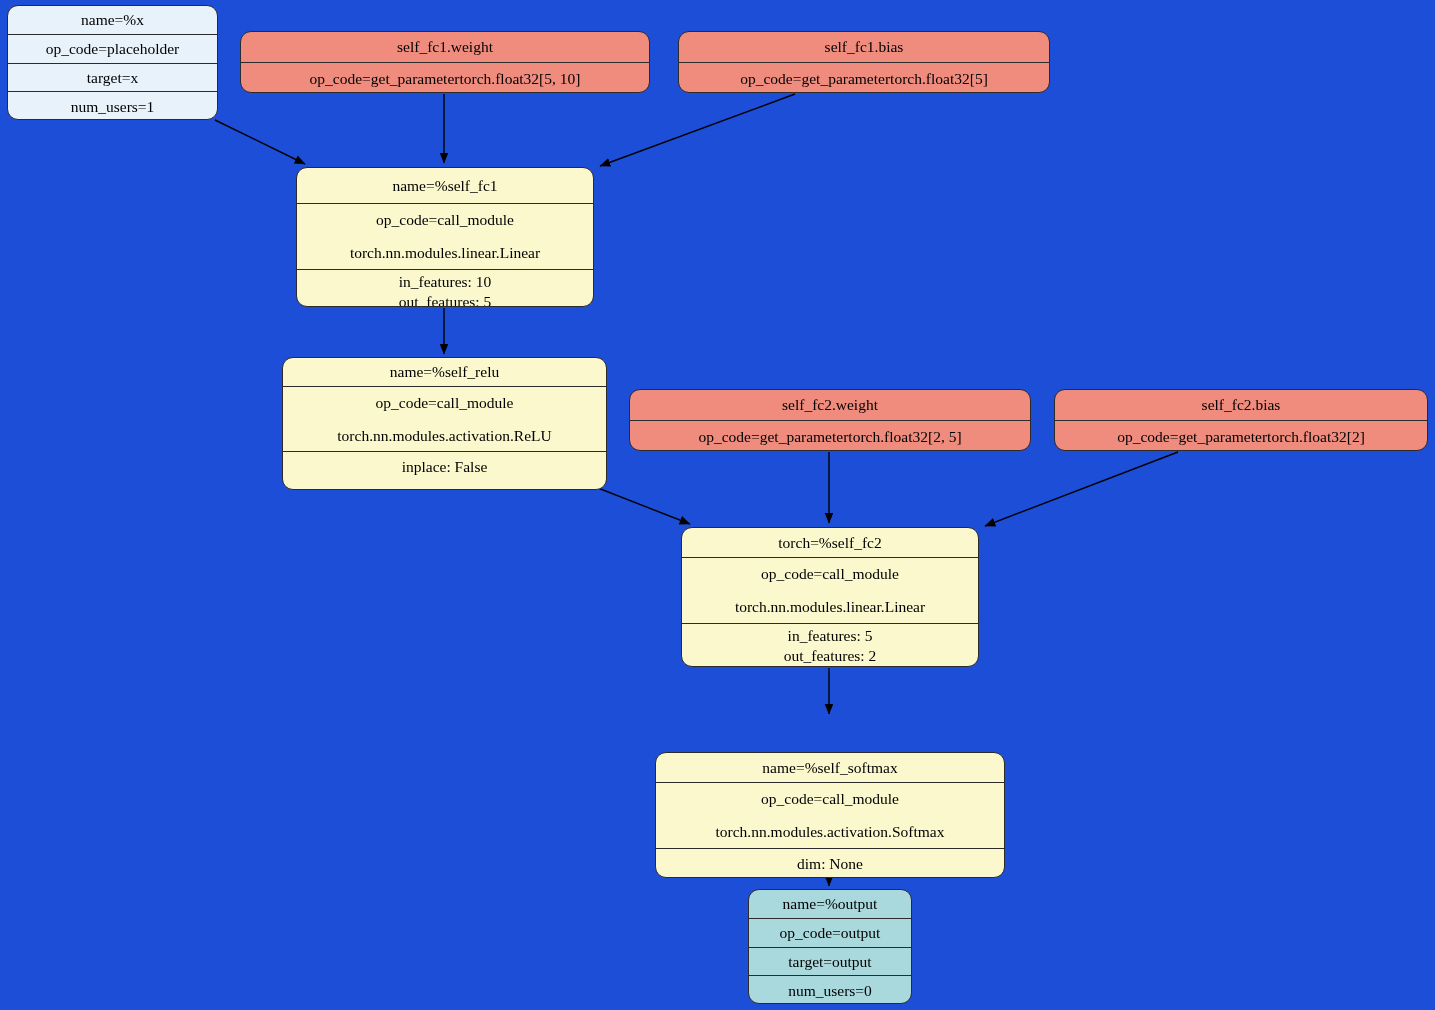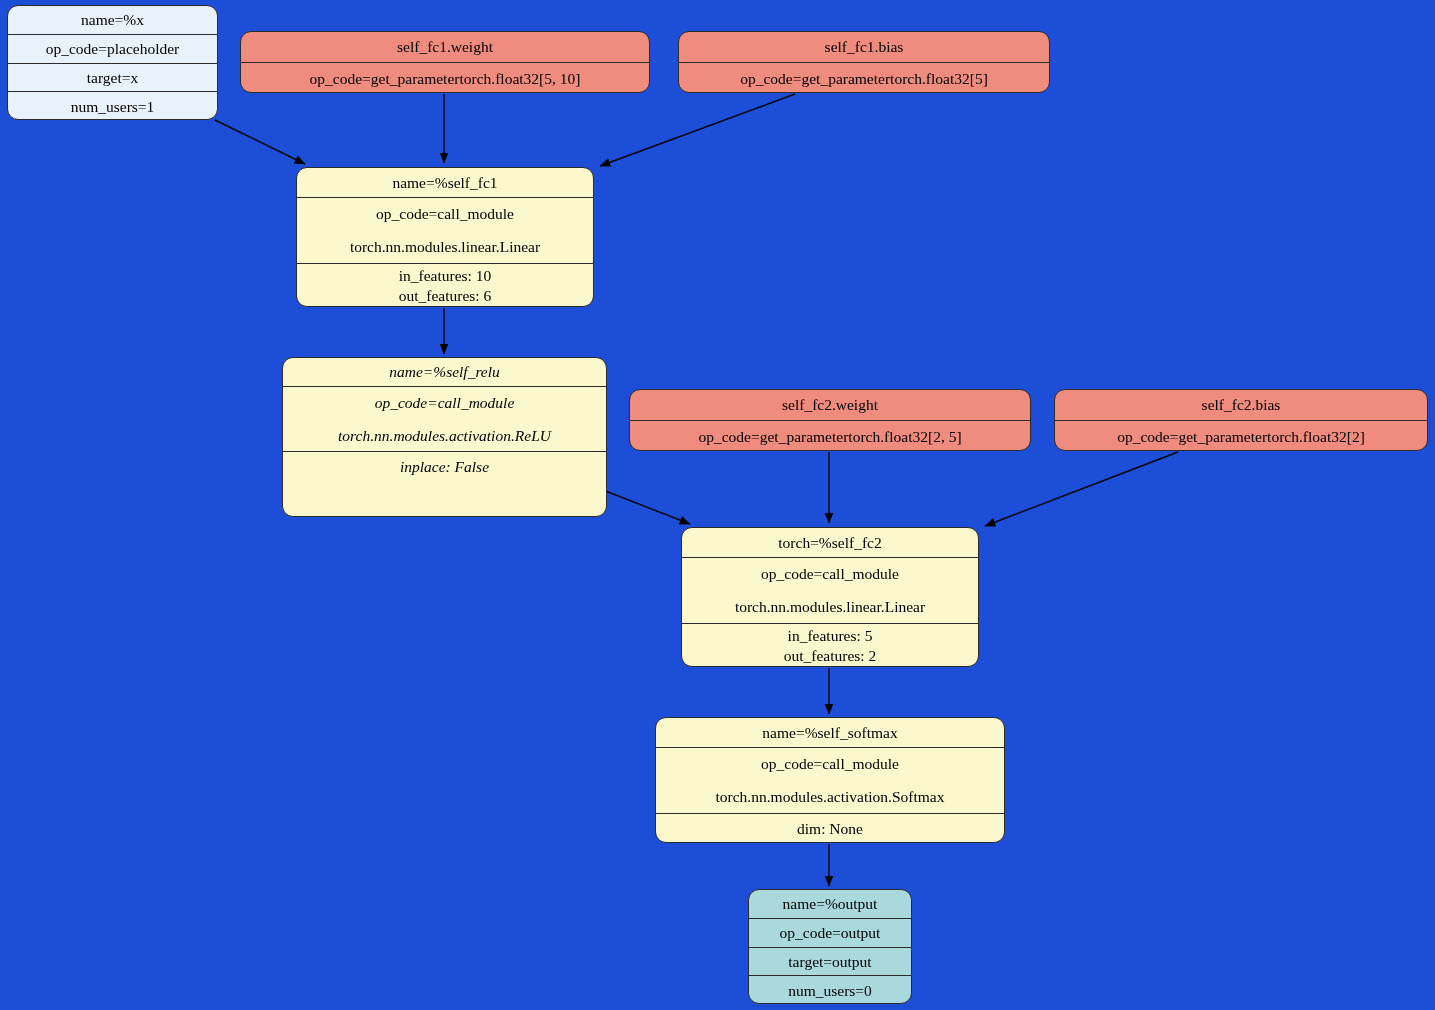--- a/index.html
+++ b/index.html
@@ -90,32 +90,32 @@
       </div>
       <div class="node" style="left: 240px; top: 31px; width: 410px; height: 62px; background: rgb(240, 140, 126);">
         <div class="row divider-below" style="height: 31px;">self_fc1.weight</div>
         <div class="row" style="height: 31px;">op_code=get_parametertorch.float32[5, 10]</div>
       </div>
       <div class="node" style="left: 678px; top: 31px; width: 372px; height: 62px; background: rgb(240, 140, 126);">
         <div class="row divider-below" style="height: 31px;">self_fc1.bias</div>
         <div class="row" style="height: 31px;">op_code=get_parametertorch.float32[5]</div>
       </div>
       <div class="node" style="left: 296px; top: 167px; width: 298px; height: 140px; background: rgb(251, 248, 205);">
-        <div class="row divider-below" style="height: 30px;">name=%self_fc1</div>
+        <div class="row divider-below" style="height: 36px;">name=%self_fc1</div>
         <div class="row divider-below multi" style="height: 66px;">
           <span class="sub">op_code=call_module</span>
           <span class="spacer"></span>
           <span class="sub">torch.nn.modules.linear.Linear</span>
         </div>
         <div class="row multi" style="height: 44px;">
           <span class="sub">in_features: 10</span>
-          <span class="sub">out_features: 6</span>
+          <span class="sub">out_features: 5</span>
         </div>
       </div>
-      <div class="node" style="left: 282px; top: 357px; width: 325px; height: 160px; background: rgb(251, 248, 205); font-style: italic;">
+      <div class="node" style="left: 282px; top: 357px; width: 325px; height: 133px; background: rgb(251, 248, 205);">
         <div class="row divider-below" style="height: 29px;">name=%self_relu</div>
         <div class="row divider-below multi" style="height: 65px;">
           <span class="sub">op_code=call_module</span>
           <span class="spacer"></span>
           <span class="sub">torch.nn.modules.activation.ReLU</span>
         </div>
         <div class="row" style="height: 29px;">inplace: False</div>
       </div>
       <div class="node" style="left: 629px; top: 389px; width: 402px; height: 62px; background: rgb(240, 140, 126);">
         <div class="row divider-below" style="height: 31px;">self_fc2.weight</div>
@@ -130,21 +130,21 @@
         <div class="row divider-below multi" style="height: 66px;">
           <span class="sub">op_code=call_module</span>
           <span class="spacer"></span>
           <span class="sub">torch.nn.modules.linear.Linear</span>
         </div>
         <div class="row multi" style="height: 44px;">
           <span class="sub">in_features: 5</span>
           <span class="sub">out_features: 2</span>
         </div>
       </div>
-      <div class="node" style="left: 655px; top: 717px; width: 350px; height: 126px; background: rgb(251, 248, 205);">
+      <div class="node" style="left: 655px; top: 752px; width: 350px; height: 126px; background: rgb(251, 248, 205);">
         <div class="row divider-below" style="height: 30px;">name=%self_softmax</div>
         <div class="row divider-below multi" style="height: 66px;">
           <span class="sub">op_code=call_module</span>
           <span class="spacer"></span>
           <span class="sub">torch.nn.modules.activation.Softmax</span>
         </div>
         <div class="row" style="height: 30px;">dim: None</div>
       </div>
       <div class="node" style="left: 748px; top: 889px; width: 164px; height: 115px; background: rgb(169, 216, 221);">
         <div class="row divider-below" style="height: 29px;">name=%output</div>

